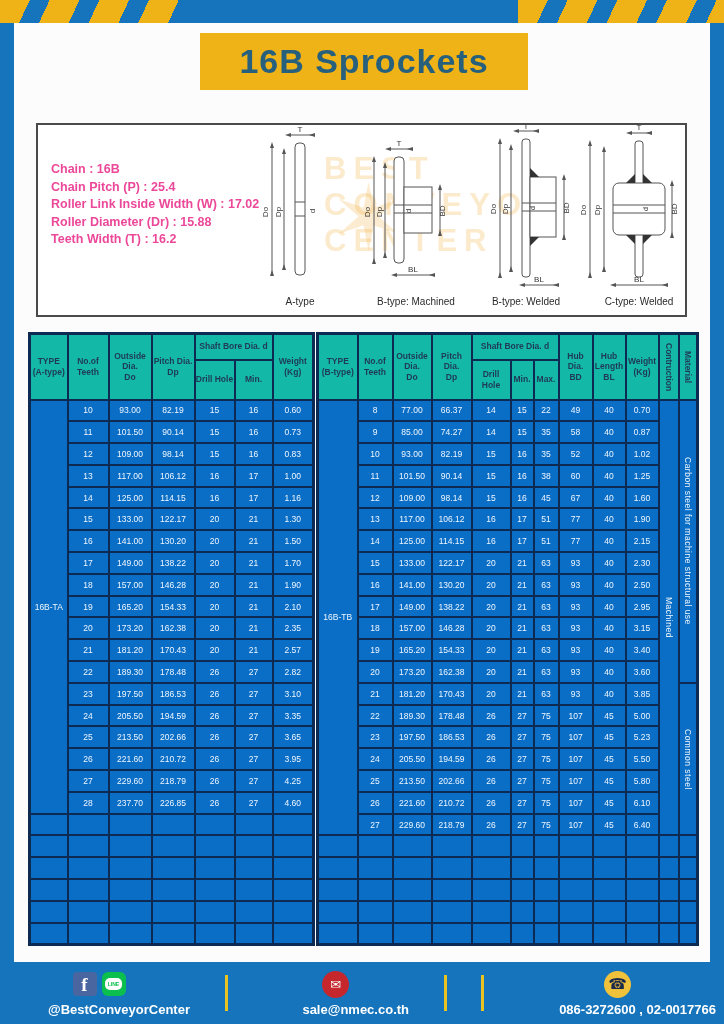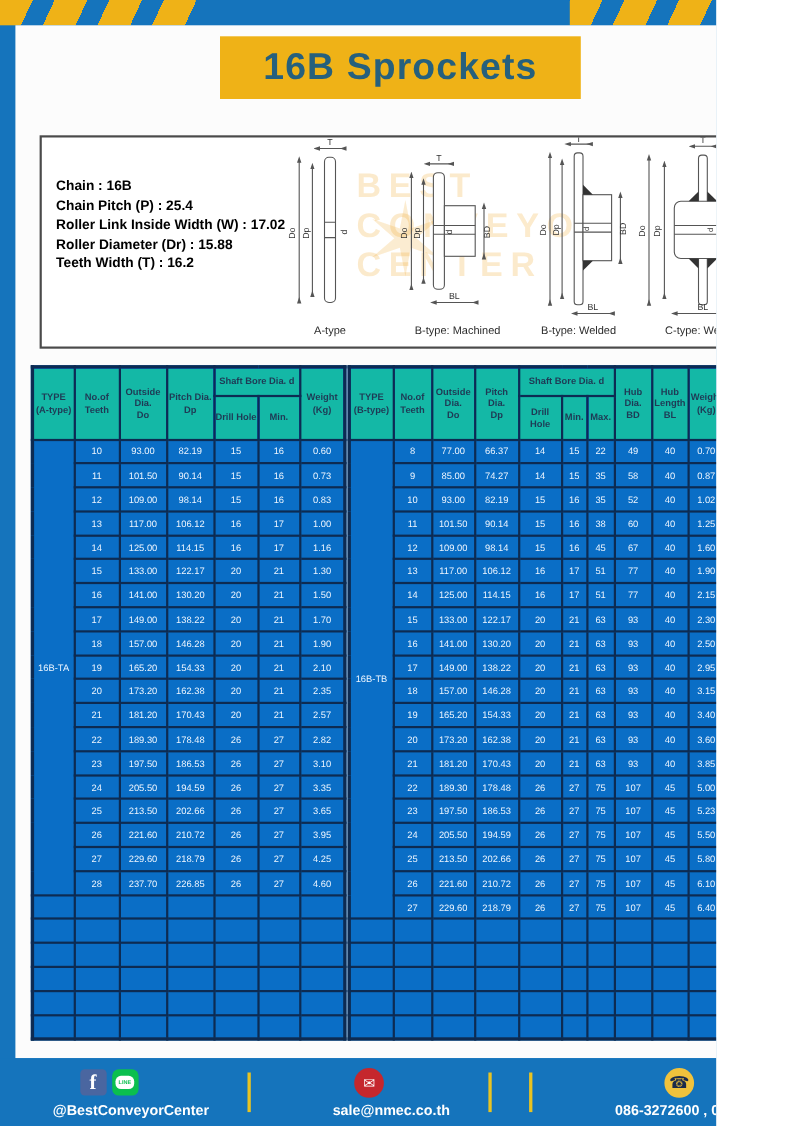--- a/index.html
+++ b/index.html
@@ -1,28 +1,28 @@
 <!DOCTYPE html>
 <html><head>
 <meta charset="utf-8">
 <style>
   html,body{margin:0;padding:0;}
   body{font-family:"Liberation Sans",sans-serif;}
-  #page{position:relative;width:651px;height:1024px;background:#1574bc;overflow:hidden;}
+  #page{position:relative;width:724px;height:1024px;background:#1574bc;overflow:hidden;}
   .stripes{position:absolute;top:0;height:23px;background:repeating-linear-gradient(115deg,#efb217 0 27px,#1574bc 27px 45px);}
   #stripes-left{left:0;width:178px;}
   #stripes-right{left:518px;width:206px;}
   #white-page{position:absolute;left:14px;top:23px;width:696px;height:939px;background:#fcfcfc;}
   
   .title-banner{position:absolute;left:186px;top:10px;width:328px;height:57px;background:#efb217;display:flex;align-items:center;justify-content:center;}
   .title-banner span{font-size:34px;font-weight:bold;color:#26607d;letter-spacing:1px;}
   
   #spec-box{position:absolute;left:22px;top:100px;width:651px;height:194px;background:#ffffff;border:2px solid #4a4a4a;box-sizing:border-box;}
   #spec-lines{position:absolute;left:13px;top:36px;z-index:2;}
-  .spec-line{font-size:12.5px;font-weight:bold;color:#000000;line-height:17.5px;white-space:nowrap;}
+  .spec-line{font-size:12.5px;font-weight:bold;color:#ec4899;line-height:17.5px;white-space:nowrap;}
   #watermark{position:absolute;left:286px;top:26px;width:292px;text-align:left;z-index:0;opacity:0.22;}
   #watermark div{font-size:31px;font-weight:bold;color:#f0a21e;letter-spacing:7px;line-height:36px;}
   #wm-star{position:absolute;left:292px;top:40px;font-size:92px;color:#f0a21e;opacity:0.20;z-index:0;}
   #diagram-svg{position:absolute;left:0;top:0;width:651px;height:190px;z-index:1;}
   .caption{position:absolute;top:171px;width:140px;text-align:center;font-size:10px;color:#2b2b2b;z-index:2;}
   
   .data-table{position:absolute;border-collapse:collapse;table-layout:fixed;background:#0a6ec6;border:3px solid #0d2b52;}
   .data-table th,.data-table td{border:2px solid #0d2b52;padding:0;overflow:hidden;}
   .data-table thead th{background:#14b8a6;color:#1f3a55;font-weight:bold;font-size:8.5px;line-height:1.25;text-align:center;}
   .data-table tbody td{color:#eef6ff;font-size:8.5px;text-align:center;vertical-align:middle;}

